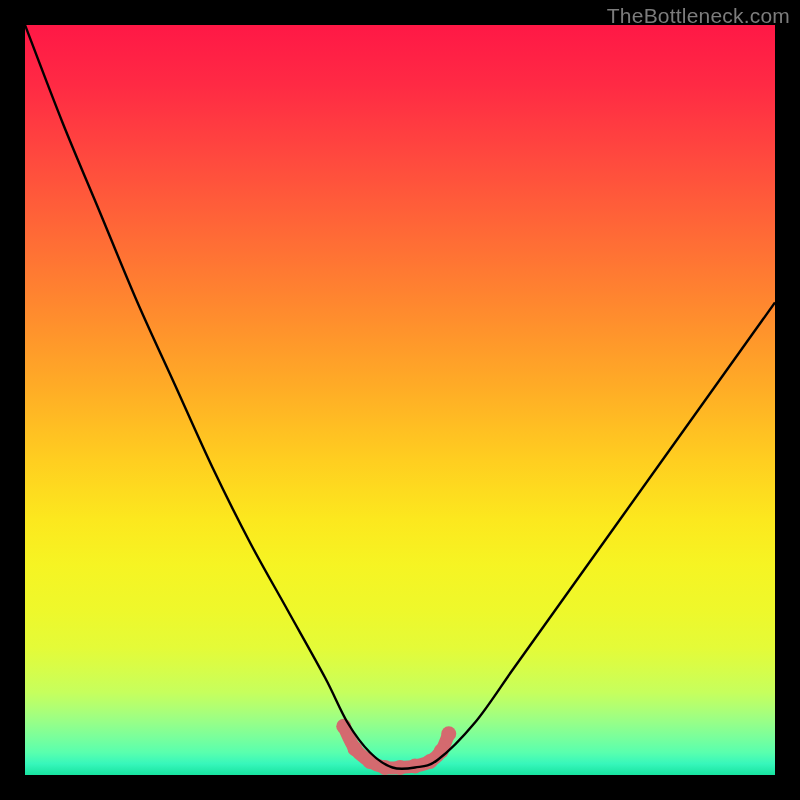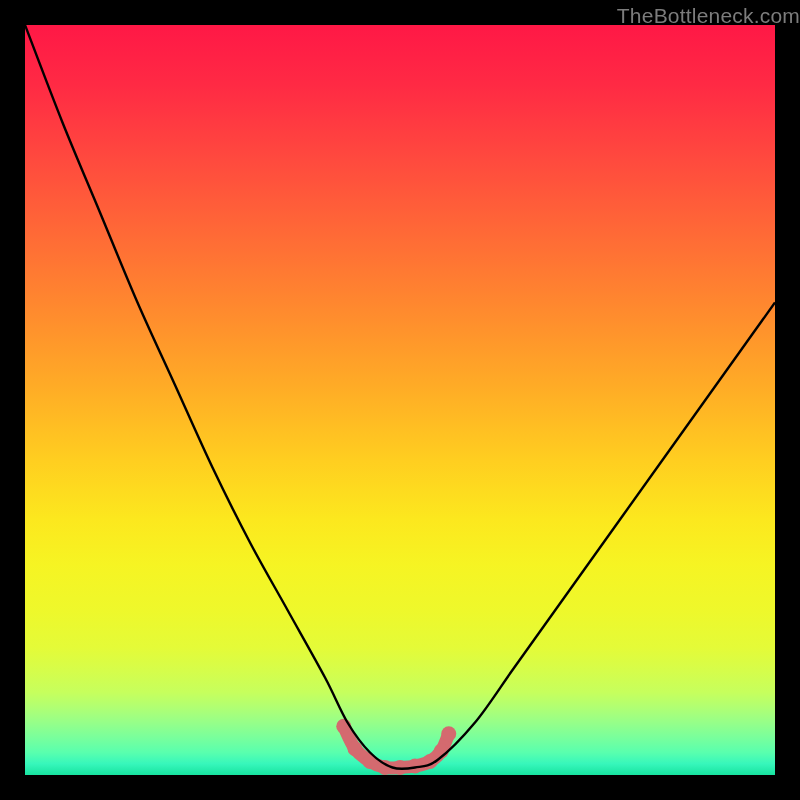--- a/index.html
+++ b/index.html
@@ -54,21 +54,21 @@
   .curve {
     position: absolute;
     inset: 0;
     width: 750px;
     height: 750px;
     display: block;
   }
   .watermark {
     position: absolute;
     top: 4px;
-    right: 0;
+    right: 10px;
     color: #7c7c7c;
     font-size: 21px;
     font-weight: 500;
     letter-spacing: 0.2px;
     user-select: none;
   }
 </style>
 </head>
 <body>
 

